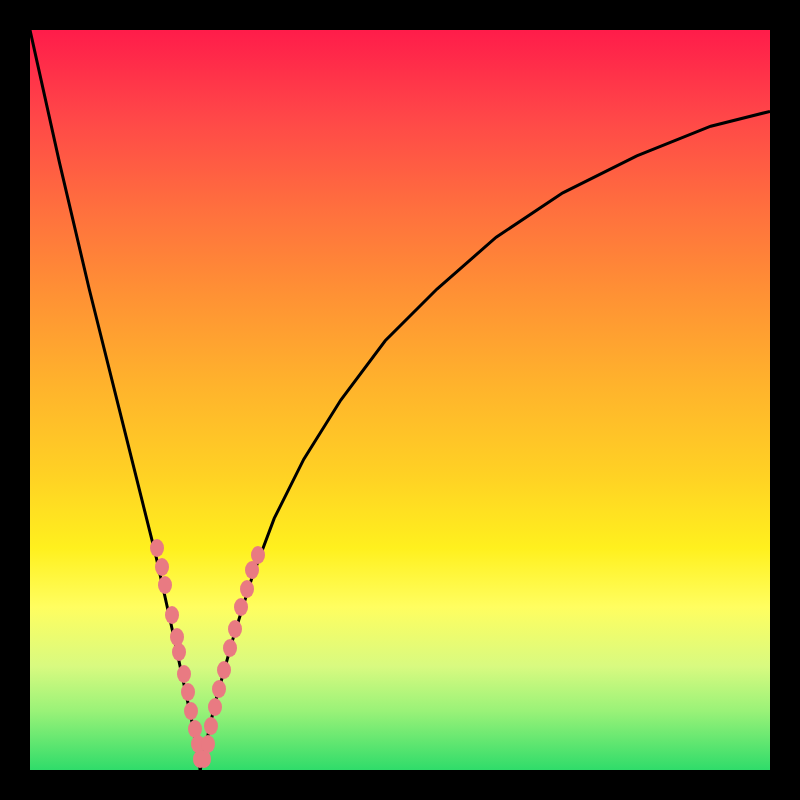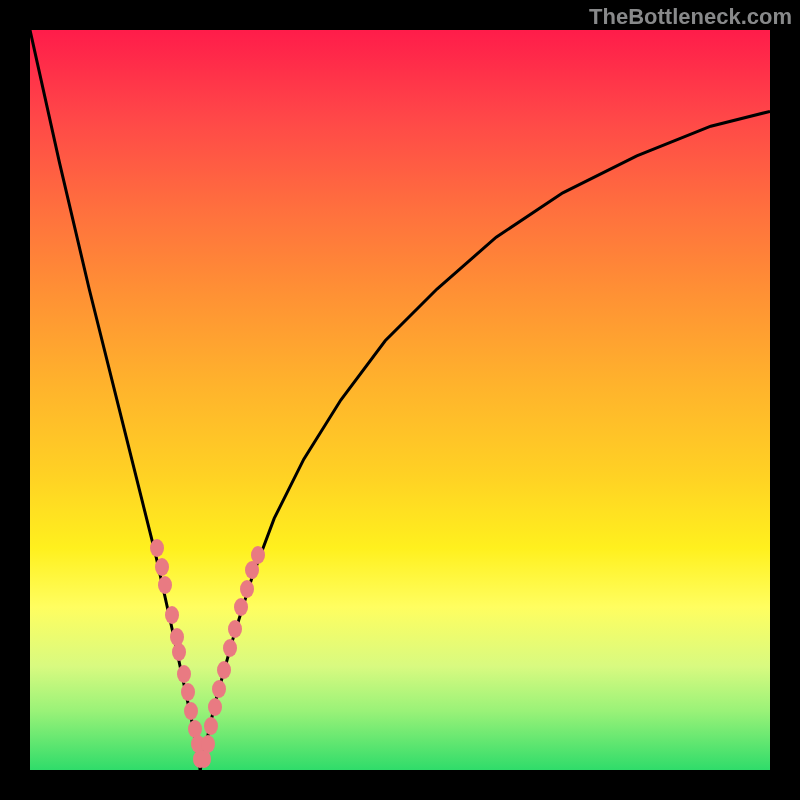--- a/index.html
+++ b/index.html
@@ -21,21 +21,20 @@
   svg.curves{position:absolute;inset:0}
   .dot{position:absolute;width:14px;height:18px;border-radius:50%;
     background:#e97a82;transform:translate(-50%,-50%)}
   .watermark{position:absolute;right:8px;top:4px;
     font:600 22px Arial,Helvetica,sans-serif;color:#88898a;user-select:none}
 </style>
 </head>
 <body>
 
 <div class="frame">
-  <div class="watermark">TheBottleneck.com</div>
   <div class="plot">
     <div class="gradient"></div>
     <svg class="curves" viewBox="0 0 740 740" preserveAspectRatio="none">
       <path id="leftPath" fill="none" stroke="#000" stroke-width="3" d="M0.0 0.0 L29.6 133.2 L59.2 259.0 L88.8 377.4 L111.0 466.2 L125.8 525.4 L140.6 592.0 L151.7 643.8 L162.8 695.6 L170.2 740.0 "></path>
       <path id="rightPath" fill="none" stroke="#000" stroke-width="3" d="M170.2 740.0 L185.0 673.4 L203.5 606.8 L222.0 547.6 L244.2 488.4 L273.8 429.2 L310.8 370.0 L355.2 310.8 L407.0 259.0 L466.2 207.2 L532.8 162.8 L606.8 125.8 L680.8 96.2 L740.0 81.4 "></path>
     </svg>
     <div id="dotLayer">
         <div class="dot" style="left: 127.28px; top: 518px;"></div>
         <div class="dot" style="left: 131.72px; top: 536.5px;"></div>
         <div class="dot" style="left: 135.42px; top: 555px;"></div>

